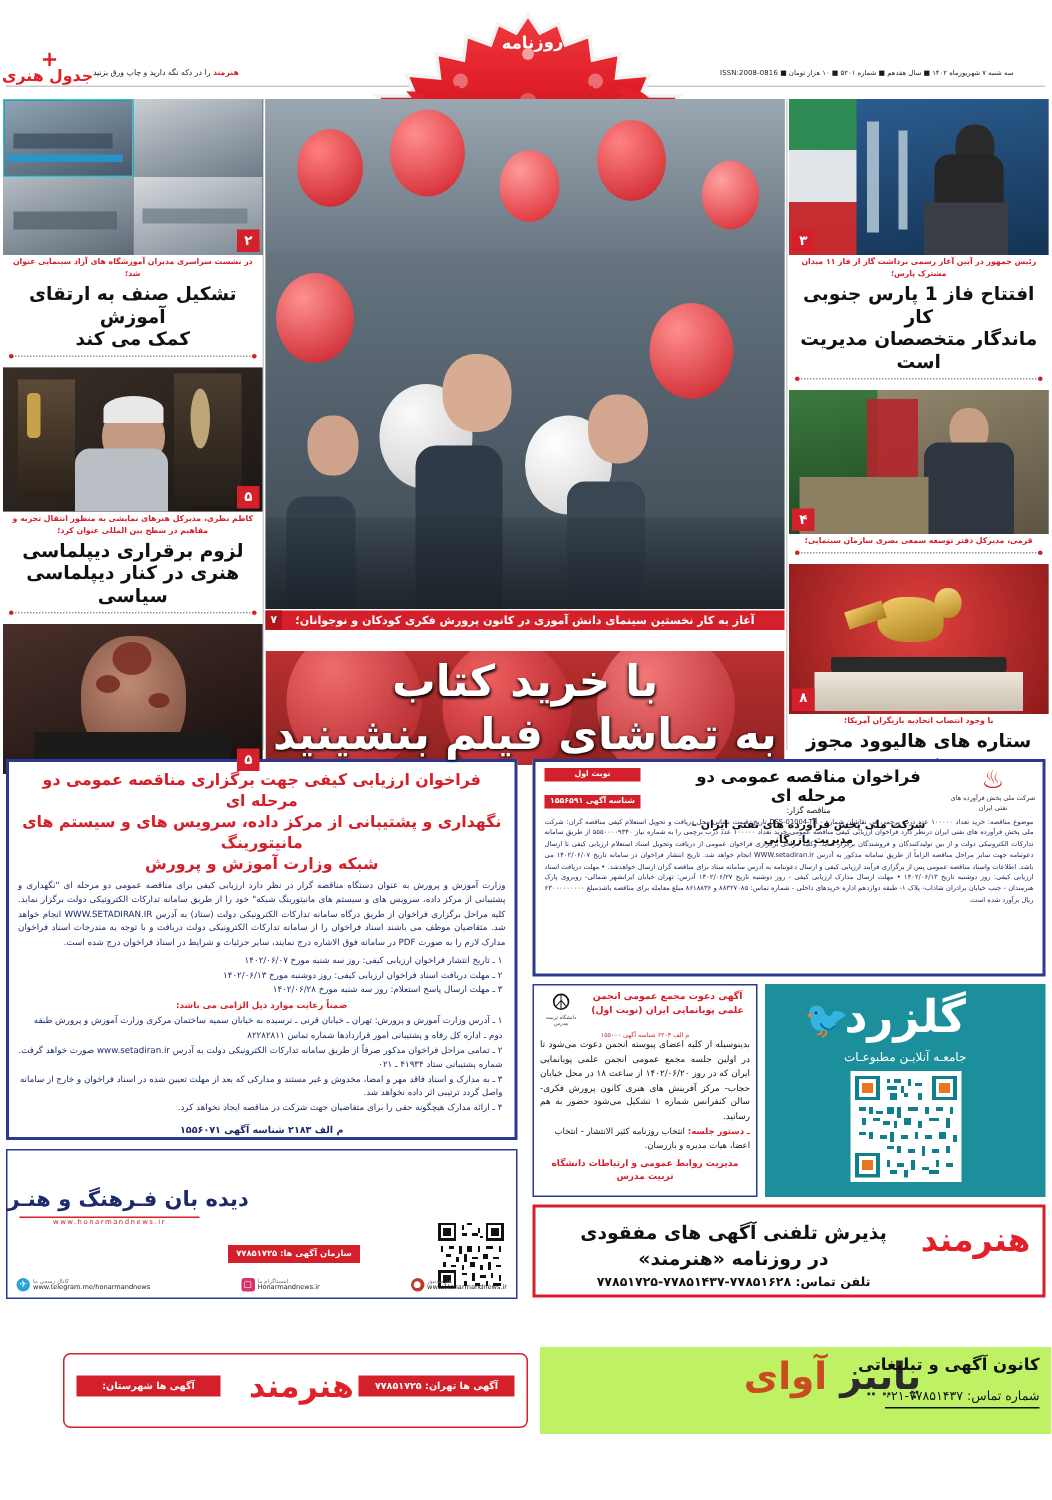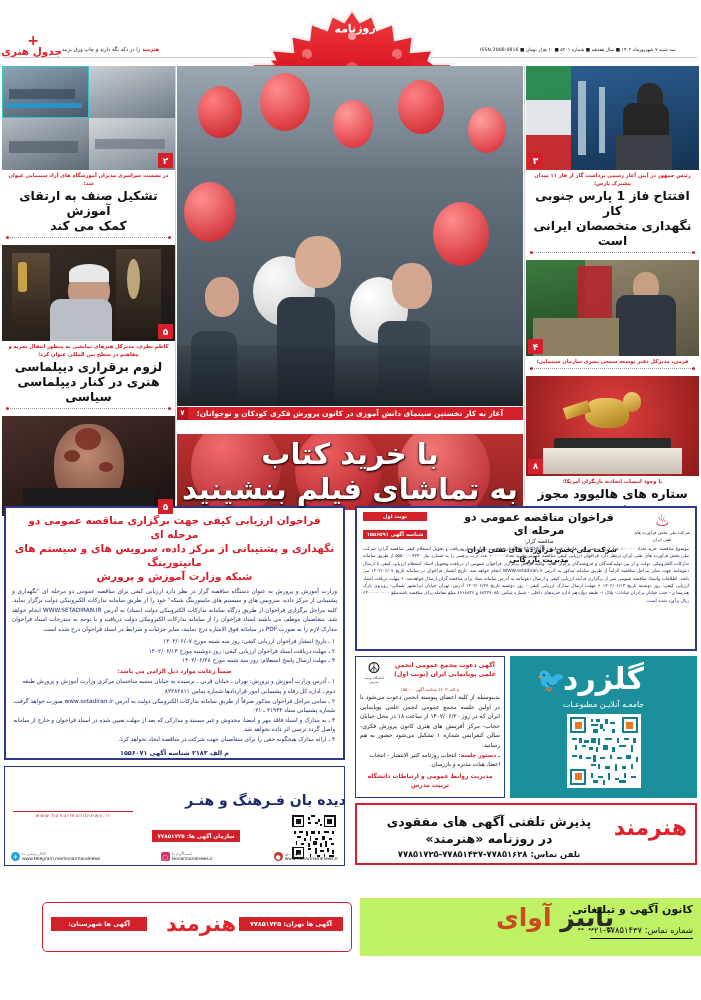--- a/index.html
+++ b/index.html
@@ -252,21 +252,21 @@
 
   .ad-news {
     position:absolute; top:262px; left:4px; width:341px; height:100px;
     border:1.6px solid #2b3a8f; background:#fff; direction:rtl;
   }
   .nw-title {
     position:absolute; top:6px; left:0; width:341px; text-align:center;
     color:#d4202a; font-size:14px; font-weight:700; letter-spacing:2px;
   }
   .nw-sub {
-    position:absolute; top:25px; left:0; width:341px; text-align:right;
+    position:absolute; top:25px; left:0; width:341px; text-align:left;
     color:#1b2a6b; font-size:14px; font-weight:700; letter-spacing:1px;
   }
   .nw-qr {
     position:absolute; top:48px; right:8px; width:44px; height:44px;
     background:#fff;
   }
   .nw-badge {
     position:absolute; top:63px; right:104px; width:88px; height:12px;
     background:#d4202a; color:#fff; font-size:5.6px; font-weight:700;
     text-align:center; line-height:12px;
@@ -500,21 +500,21 @@
           <div class="strip" style="top:14%;left:30%;width:8px;height:72%;background:#9fb6c9"></div>
           <div class="strip" style="top:20%;left:42%;width:6px;height:64%;background:#9fb6c9"></div>
           <div class="blb" style="top:16%;left:64%;width:26px;height:30px;background:#2b2b2b;border-radius:46%"></div>
           <div class="strip" style="top:36%;left:56%;width:46px;height:54%;background:#262626;border-radius:10px 10px 0 0"></div>
           <div class="strip" style="top:66%;left:52%;width:56px;height:34%;background:#3a3f46"></div>
           <div class="pagenum">۳</div>
         </div>
         <div class="kicker">رئیس جمهور در آیین آغاز رسمی برداشت گاز از فاز ۱۱ میدان مشترک پارس؛</div>
         <div class="headline">
           <div>افتتاح فاز 1 پارس جنوبی کار</div>
-          <div>نگهداری متخصصان ایرانی است</div>
+          <div>ماندگار متخصصان مدیریت است</div>
         </div>
         <div class="hr-dot"></div>
       </div>
 
       <div class="block b2">
         <div class="photo">
           <div class="ph" style="background:linear-gradient(160deg,#9a8f74,#5c5442)"></div>
           <div class="strip" style="top:0;left:0;width:34%;height:100%;background:linear-gradient(170deg,#3c7a3f,#1f4722)"></div>
           <div class="strip" style="top:6%;left:30%;width:20%;height:70%;background:#b3262c;opacity:.9"></div>
           <div class="blb" style="top:12%;left:62%;width:26px;height:30px;background:#c7a084;border-radius:46%"></div>

